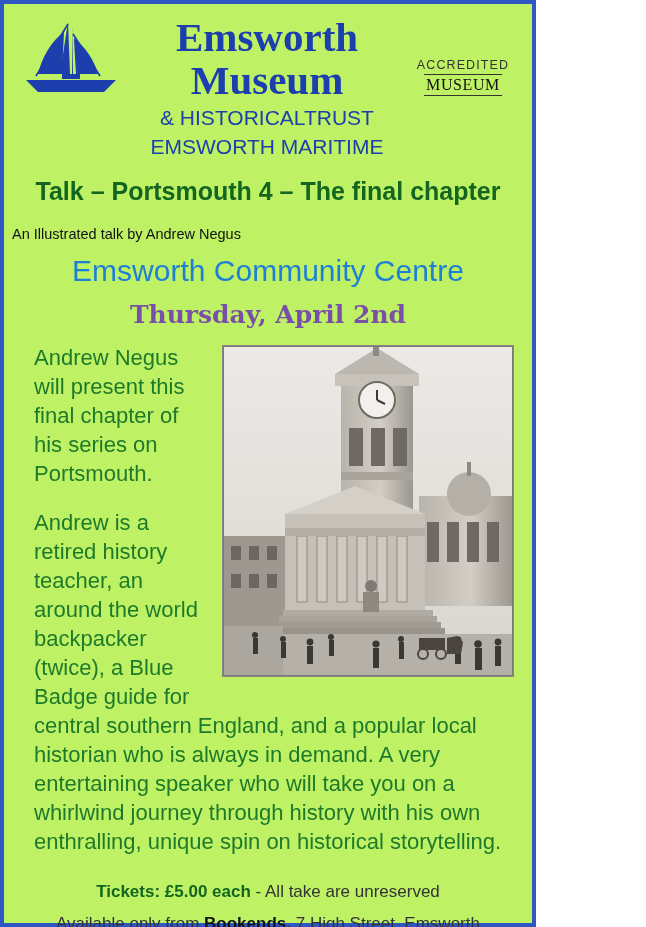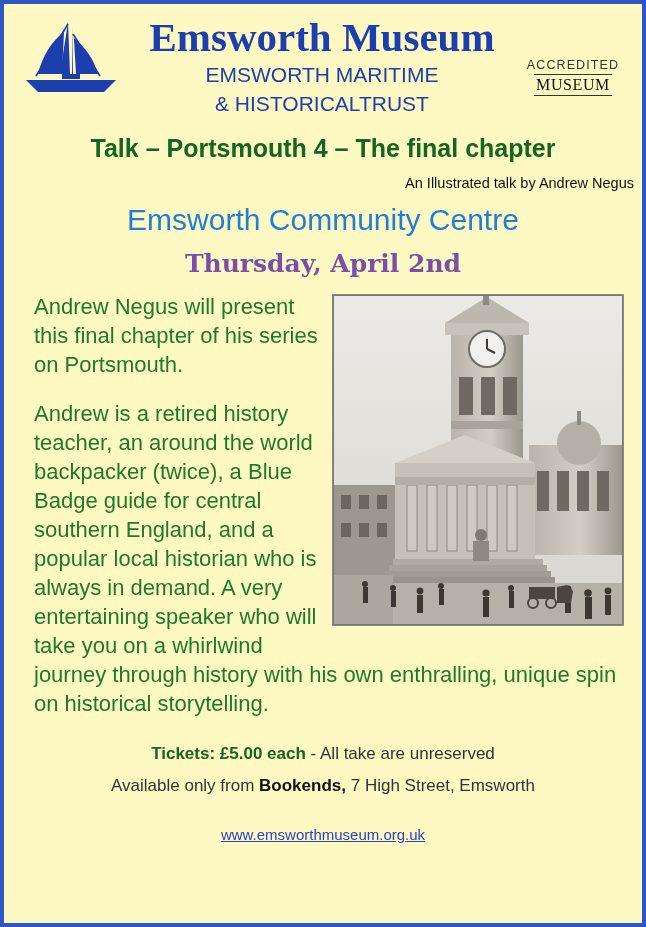--- a/index.html
+++ b/index.html
@@ -8,26 +8,26 @@
     background: #ffffff;
   }
   body {
     width: 646px;
     height: 927px;
     font-family: "Liberation Sans", sans-serif;
     overflow: hidden;
   }
   .poster {
     box-sizing: border-box;
-    width: 646px;
+    width: 536px;
     height: 927px;
     border: 4px solid #2f57c4;
     padding: 6px 8px 4px 8px;
     position: relative;
-    background: #fef9c3;
+    background: #bef264;
   }
 
   
   .header {
     display: flex;
     align-items: flex-start;
     justify-content: space-between;
     padding: 4px 6px 0 4px;
   }
   .logo {
@@ -81,24 +81,24 @@
 
   
   .talk-title {
     text-align: center;
     font-weight: bold;
     font-size: 25px;
     color: #13651f;
     margin-top: 16px;
   }
   .talk-sub {
-    text-align: right;
+    text-align: left;
     font-size: 14.5px;
     color: #111111;
-    margin-top: 12px;
+    margin-top: 20px;
   }
   .venue {
     text-align: center;
     font-size: 30px;
     color: #1f7fd6;
     margin-top: 12px;
   }
   .date {
     text-align: center;
     font-family: "DejaVu Serif", serif;
@@ -182,22 +182,22 @@
         </g>
         <g stroke="#1c3fad" stroke-width="1.6" fill="none">
           <path d="M52 4 L20 56"></path>
           <path d="M57 14 L84 56"></path>
         </g>
       </svg>
     </div>
 
     <div class="titles">
       <div class="museum-title">Emsworth Museum</div>
+      <div class="museum-sub">&amp; HISTORICALTRUST</div>
       <div class="museum-sub">EMSWORTH MARITIME</div>
-      <div class="museum-sub">&amp; HISTORICALTRUST</div>
     </div>
 
     <div class="accredited">
       <div class="ac-top">ACCREDITED</div>
       <div class="ac-bottom">MUSEUM</div>
     </div>
   </div>
 
   <div class="talk-title">Talk – Portsmouth 4 – The final chapter</div>
   <div class="talk-sub">An Illustrated talk by Andrew Negus</div>

